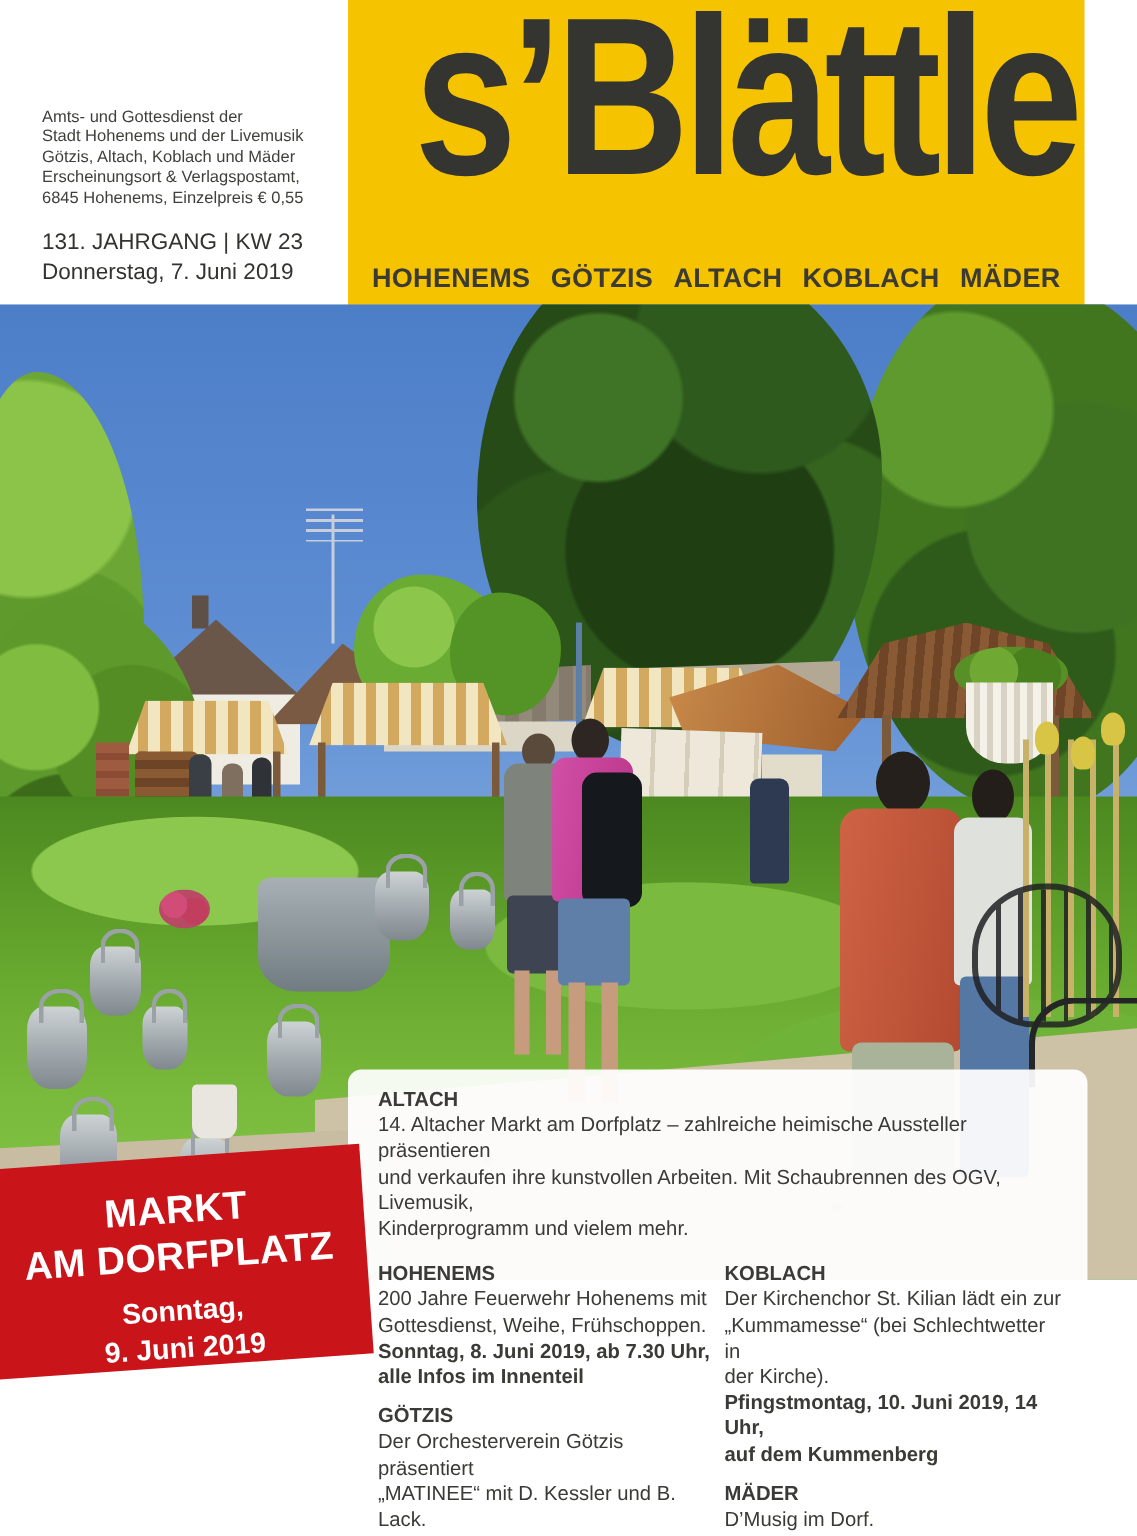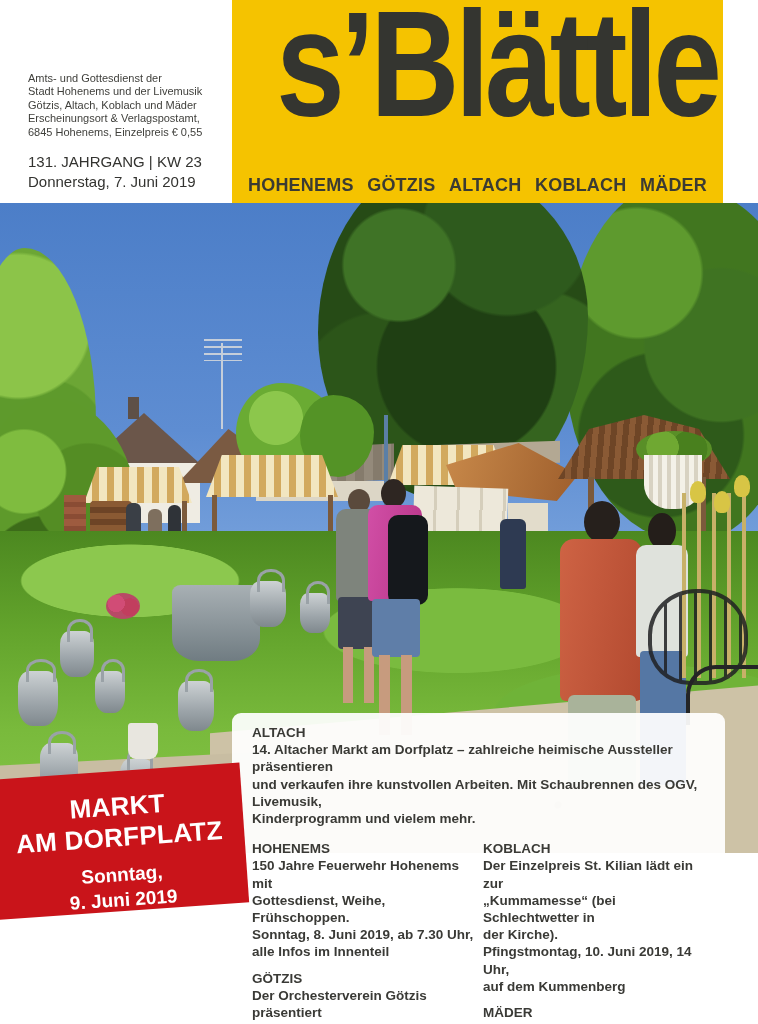--- a/index.html
+++ b/index.html
@@ -137,21 +137,21 @@
     border-left:4px solid #242526;border-radius:30px 0 0 0;}
 
   
   #white-box{
     left:232px;top:713px;width:493px;height:311px;
     background:rgba(255,255,255,.93);border-radius:9px;
     padding:11px 14px 0 20px;box-sizing:border-box;
     font-size:13.5px;line-height:17.2px;color:#3a3a36;
   }
   .sec-title{font-weight:700;}
-  .sec-body{white-space:pre-line;font-weight:bold;}
+  .sec-body{white-space:pre-line;}
   .sec-bold{font-weight:700;white-space:pre-line;}
   .section{margin-bottom:9px;}
   #altach-section{margin-bottom:13px;}
   #columns{display:flex;}
   #col-left{width:231px;flex:none;}
   #col-right{flex:1;}
 
   
   #red-banner{
     left:-10px;top:780px;width:250px;height:140px;background:#C9141A;
@@ -293,36 +293,36 @@
   <div class="section" id="altach-section">
     <div class="sec-title">ALTACH</div>
     <div class="sec-body">14. Altacher Markt am Dorfplatz – zahlreiche heimische Aussteller präsentieren
 und verkaufen ihre kunstvollen Arbeiten. Mit Schaubrennen des OGV, Livemusik,
 Kinderprogramm und vielem mehr.</div>
   </div>
   <div id="columns">
     <div id="col-left">
       <div class="section">
         <div class="sec-title">HOHENEMS</div>
-        <div class="sec-body">150 Jahre Feuerwehr Hohenems mit
+        <div class="sec-body">200 Jahre Feuerwehr Hohenems mit
 Gottesdienst, Weihe, Frühschoppen.</div>
         <div class="sec-bold">Sonntag, 8. Juni 2019, ab 7.30 Uhr,
 alle Infos im Innenteil</div>
       </div>
       <div class="section">
         <div class="sec-title">GÖTZIS</div>
         <div class="sec-body">Der Orchesterverein Götzis präsentiert
 „MATINEE“ mit D. Kessler und B. Lack.</div>
 
       </div>
     </div>
     <div id="col-right">
       <div class="section">
         <div class="sec-title">KOBLACH</div>
-        <div class="sec-body">Der Einzelpreis St. Kilian lädt ein zur
+        <div class="sec-body">Der Kirchenchor St. Kilian lädt ein zur
 „Kummamesse“ (bei Schlechtwetter in
 der Kirche).</div>
         <div class="sec-bold">Pfingstmontag, 10. Juni 2019, 14 Uhr,
 auf dem Kummenberg</div>
       </div>
       <div class="section">
         <div class="sec-title">MÄDER</div>
         <div class="sec-body">D’Musig im Dorf.</div>
 
       </div>

